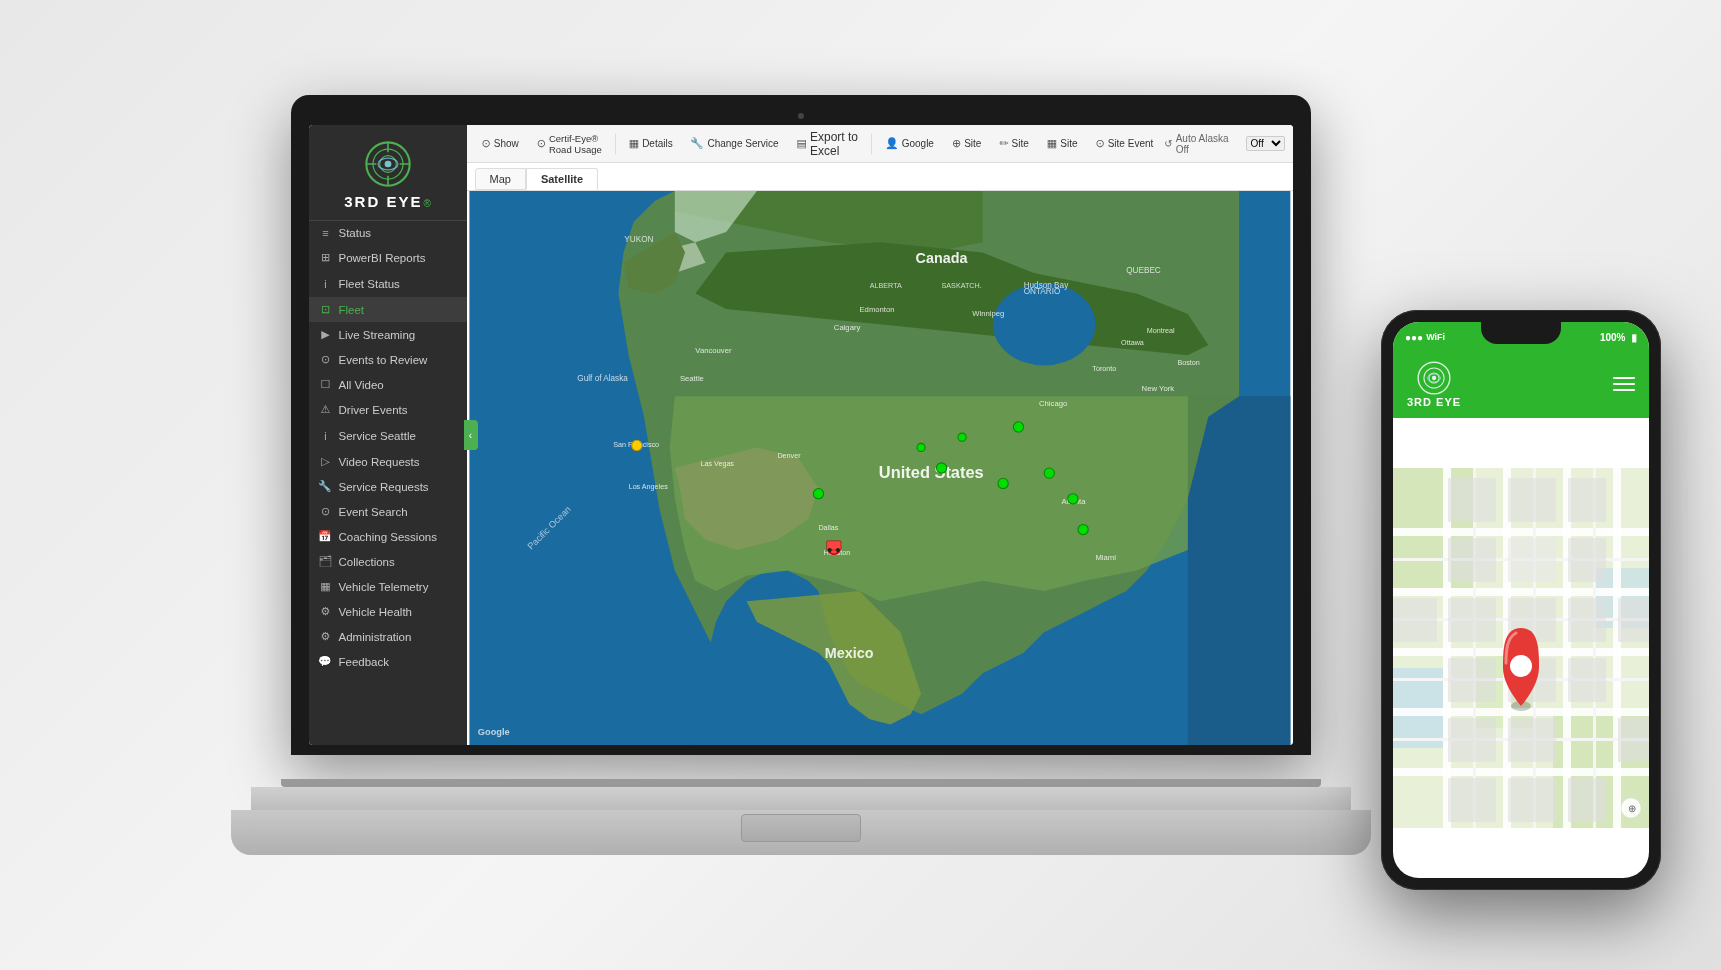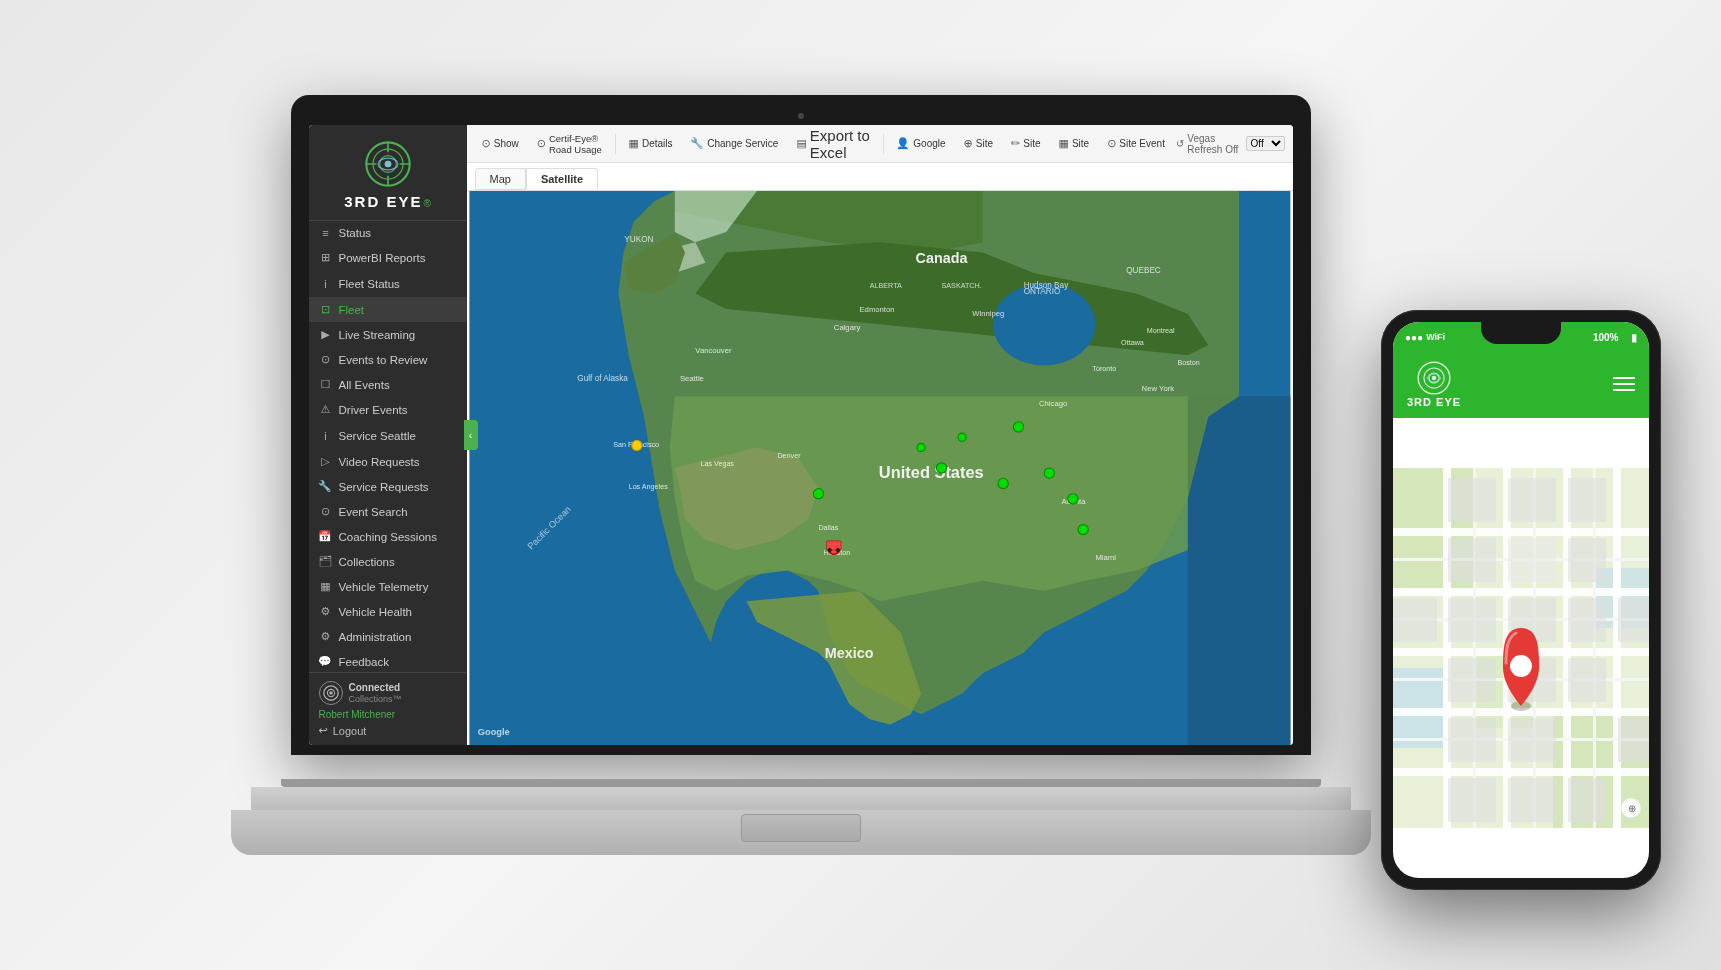--- a/index.html
+++ b/index.html
@@ -372,21 +372,21 @@
 
     .status-left {
       display: flex;
       align-items: center;
       gap: 3px;
     }
 
     .status-right {
       display: flex;
       align-items: center;
-      gap: 13px;
+      gap: 6px;
     }
 
     
     .phone-header {
       background: #2db52d;
       height: 68px;
       display: flex;
       align-items: center;
       justify-content: space-between;
       padding: 0 14px;
@@ -523,21 +523,21 @@
                   <div class="nav-item">
                     <span class="nav-icon">▶</span>
                     <span>Live Streaming</span>
                   </div>
                   <div class="nav-item">
                     <span class="nav-icon">⊙</span>
                     <span>Events to Review</span>
                   </div>
                   <div class="nav-item">
                     <span class="nav-icon">☐</span>
-                    <span>All Events</span>
+                    <span>All Video</span>
                   </div>
                   <div class="nav-item">
                     <span class="nav-icon">⚠</span>
                     <span>Driver Events</span>
                   </div>
                   <div class="nav-item">
                     <span class="nav-icon">ℹ</span>
                     <span>Service Seattle</span>
                   </div>
                   <div class="nav-item">
@@ -572,40 +572,20 @@
                     <span class="nav-icon">⚙</span>
                     <span>Administration</span>
                   </div>
                   <div class="nav-item">
                     <span class="nav-icon">💬</span>
                     <span>Feedback</span>
                   </div>
                 </div>
             </div>
 
-            <div class="sidebar-footer">
-              <div class="connected-collections">
-                <div class="cc-icon">
-                  <svg width="18" height="18" viewBox="0 0 20 20">
-                    <circle cx="10" cy="10" r="8" fill="none" stroke="#aaa" stroke-width="1.5"></circle>
-                    <circle cx="10" cy="10" r="4" fill="none" stroke="#aaa" stroke-width="1.2"></circle>
-                    <circle cx="10" cy="10" r="2" fill="#aaa"></circle>
-                  </svg>
-                </div>
-                <div>
-                  <div class="cc-text">Connected</div>
-                  <div class="cc-sub">Collections™</div>
-                </div>
-              </div>
-              <div class="user-name">Robert Mitchener</div>
-              <div class="logout-btn">
-                <span>↩</span>
-                <span>Logout</span>
-              </div>
-            </div>
           </div>
 
           <div class="sidebar-divider"></div>
 
           <div class="collapse-arrow">‹</div>
 
           <div class="main-content">
 
             <div class="toolbar">
               <div class="toolbar-btn">
@@ -620,21 +600,21 @@
               <div class="toolbar-btn">
                 <span class="tb-icon">▦</span>
                 <span>Details</span>
               </div>
               <div class="toolbar-btn">
                 <span class="tb-icon">🔧</span>
                 <span>Change Service</span>
               </div>
               <div class="toolbar-btn">
                 <span class="tb-icon">▤</span>
-                <span style="font-size:15px;">Export to<br>Excel</span>
+                <span style="font-size:12px;">Export to<br>Excel</span>
               </div>
               <div class="toolbar-separator"></div>
               <div class="toolbar-btn">
                 <span class="tb-icon">👤</span>
                 <span>Google</span>
               </div>
               <div class="toolbar-btn">
                 <span class="tb-icon">⊕</span>
                 <span>Site</span>
               </div>
@@ -646,21 +626,21 @@
                 <span class="tb-icon">▦</span>
                 <span>Site</span>
               </div>
               <div class="toolbar-btn">
                 <span class="tb-icon">⊙</span>
                 <span>Site Event</span>
               </div>
               <div class="toolbar-right">
                 <div class="auto-refresh">
                   <span>↺</span>
-                  <span>Vegas Refresh Off</span>
+                  <span>Auto Alaska Off</span>
                 </div>
                 <select style="font-size:10px;border:1px solid #ccc;border-radius:2px;">
                   <option>Off</option>
                   <option>30s</option>
                   <option>60s</option>
                 </select>
               </div>
             </div>
 
             <div class="map-tabs">

